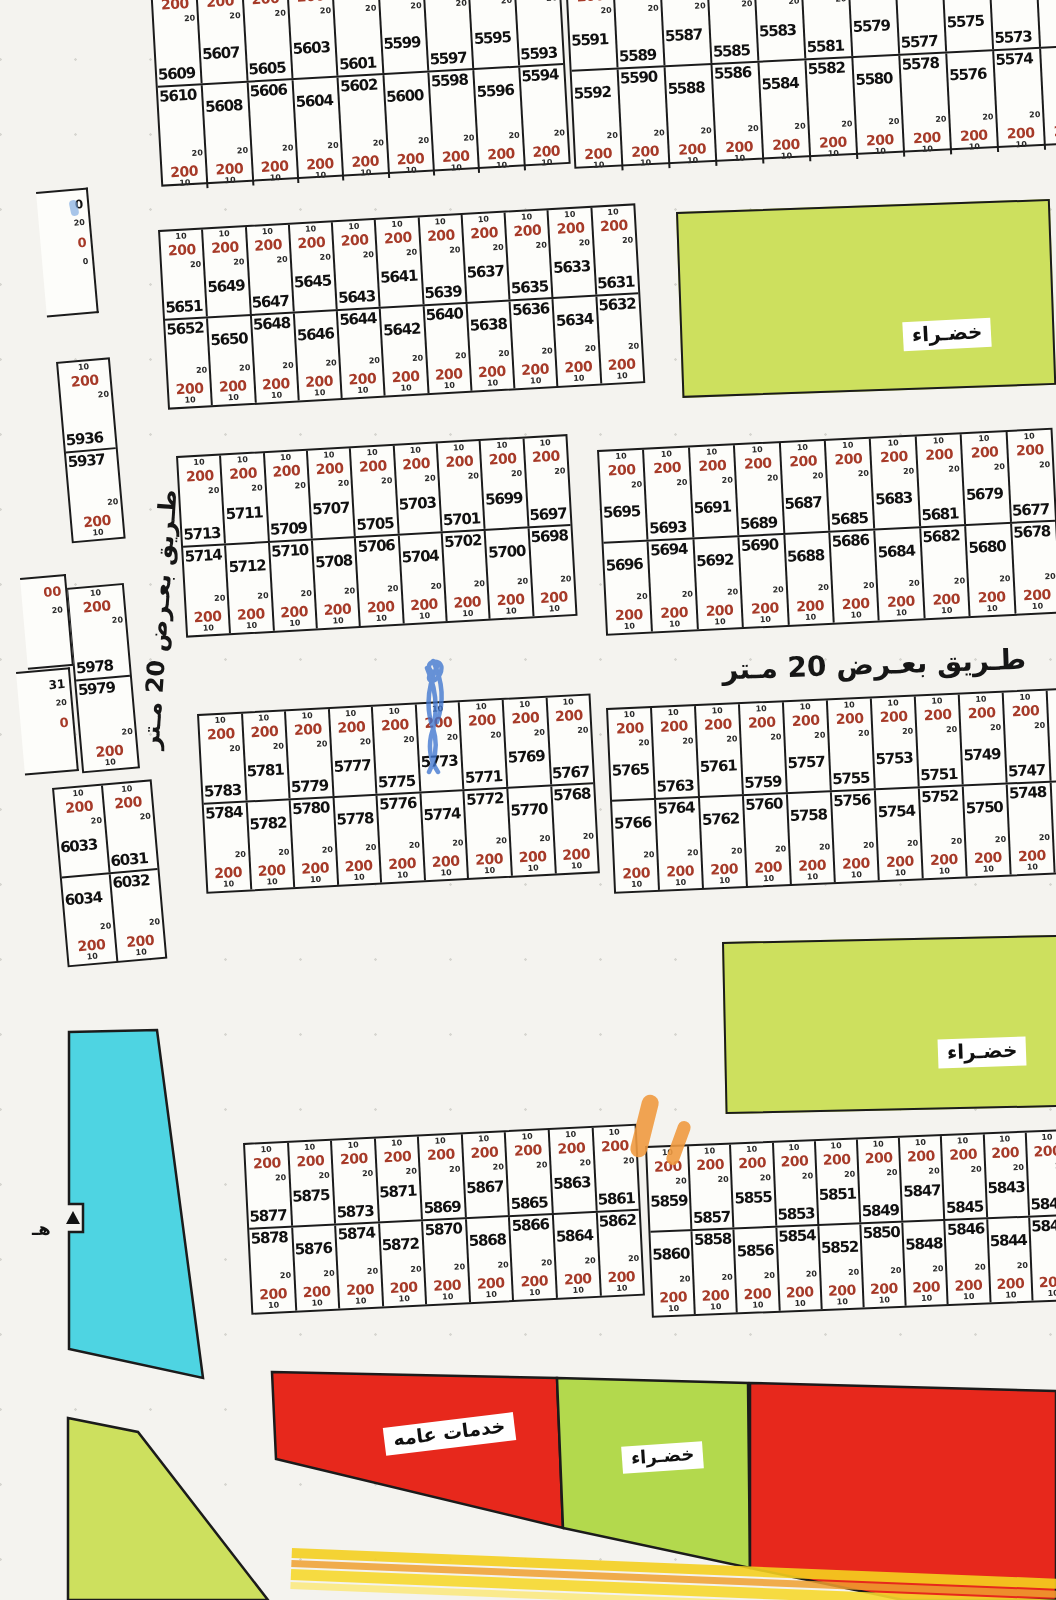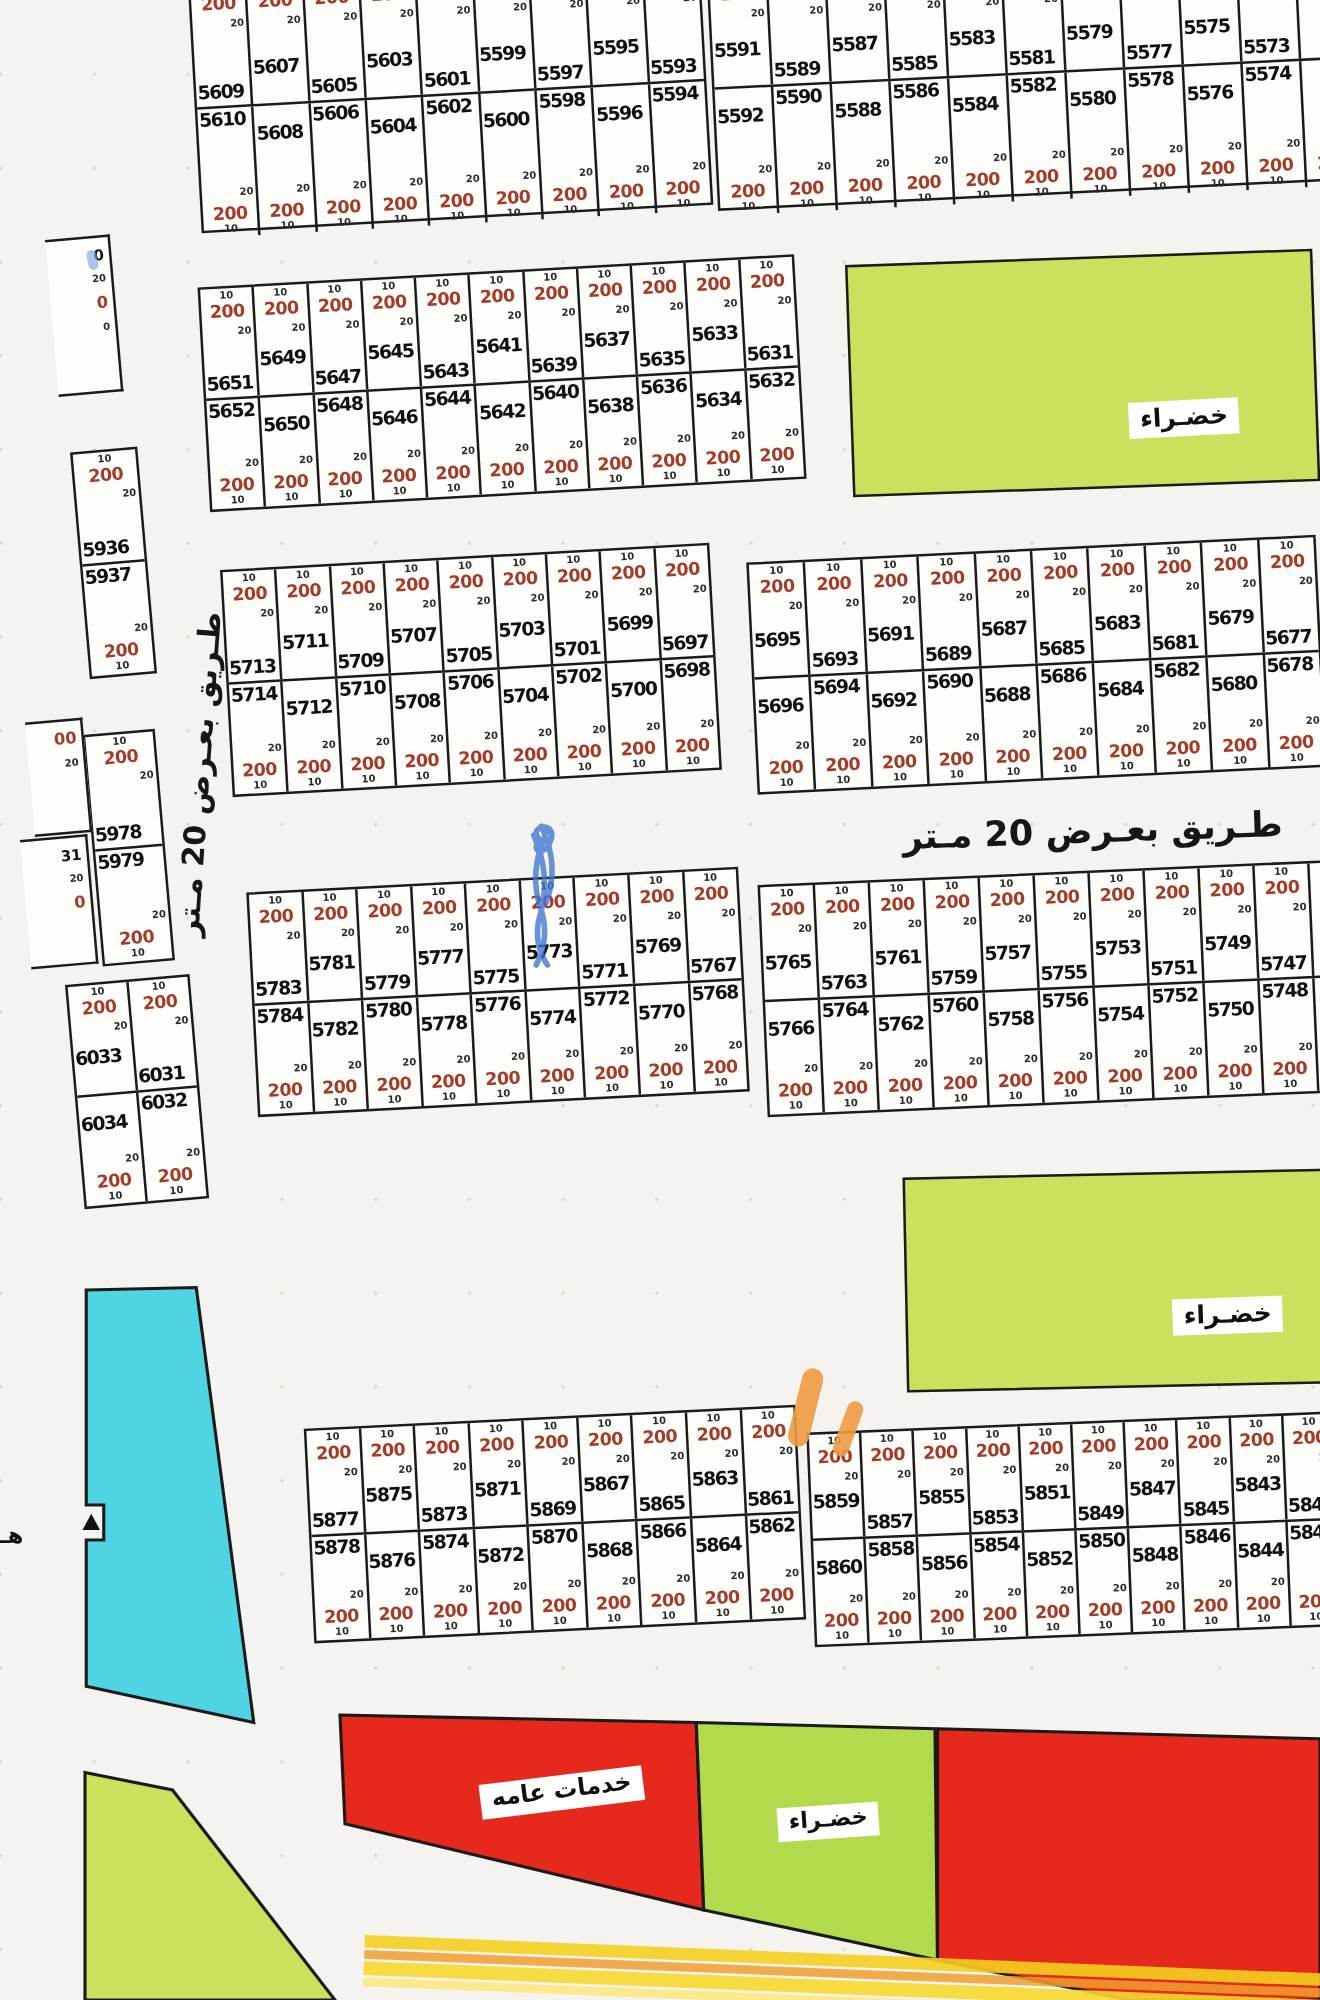--- a/index.html
+++ b/index.html
@@ -1258,13 +1258,13 @@
 
 <div class="bluedot" style="left:70px;top:200px;width:8px;height:16px;transform:rotate(-12deg);"></div>
 
 <div class="stripes" style="left:292px;top:1548px;width:766px;transform:rotate(2.3deg);">
   <div style="height:10px;background:#f4cf1f;opacity:.9;"></div>
   <div style="height:7px;background:#ee9f2f;opacity:.85;"></div>
   <div style="height:11px;background:#f6d82e;opacity:.9;"></div>
   <div style="height:7px;background:#fbe982;opacity:.9;"></div>
 </div>
 
-<div class="edgeletter" dir="rtl" style="left:0;top:1218px;">هـ</div>
+<div class="edgeletter" dir="rtl" style="left:0;top:1218px;padding-left:32px;">هـ</div>
 
 </body></html>

